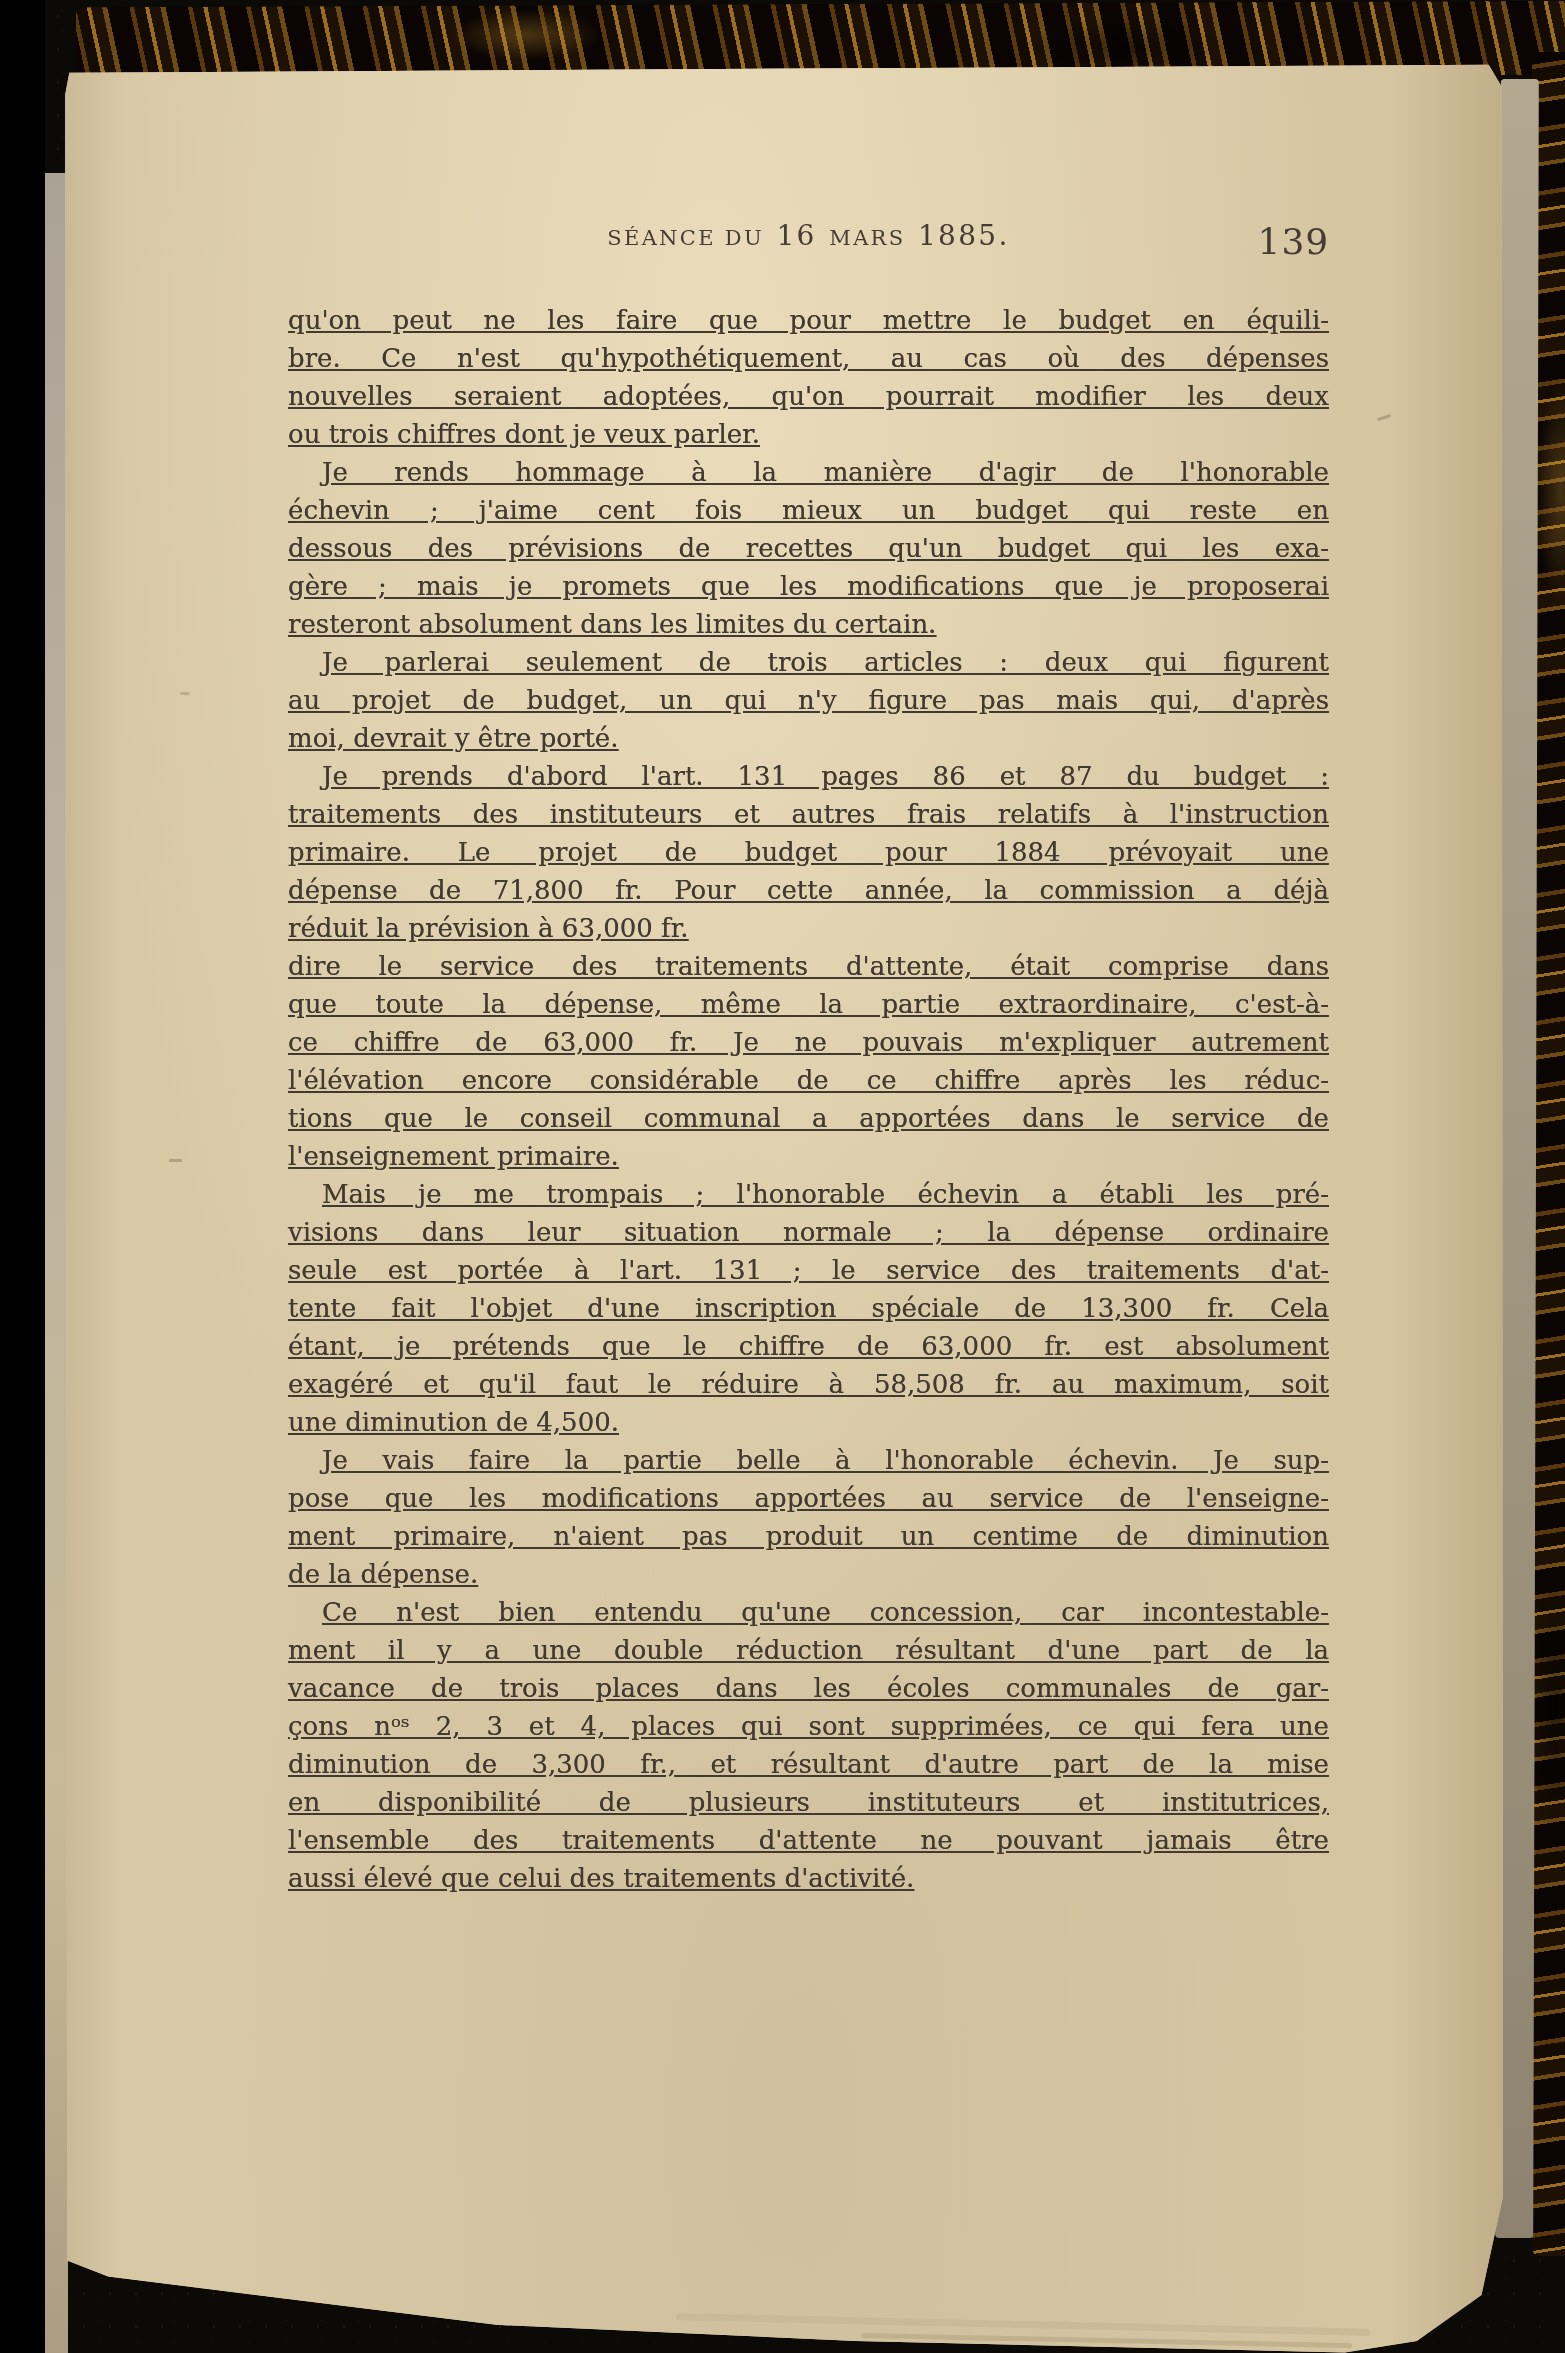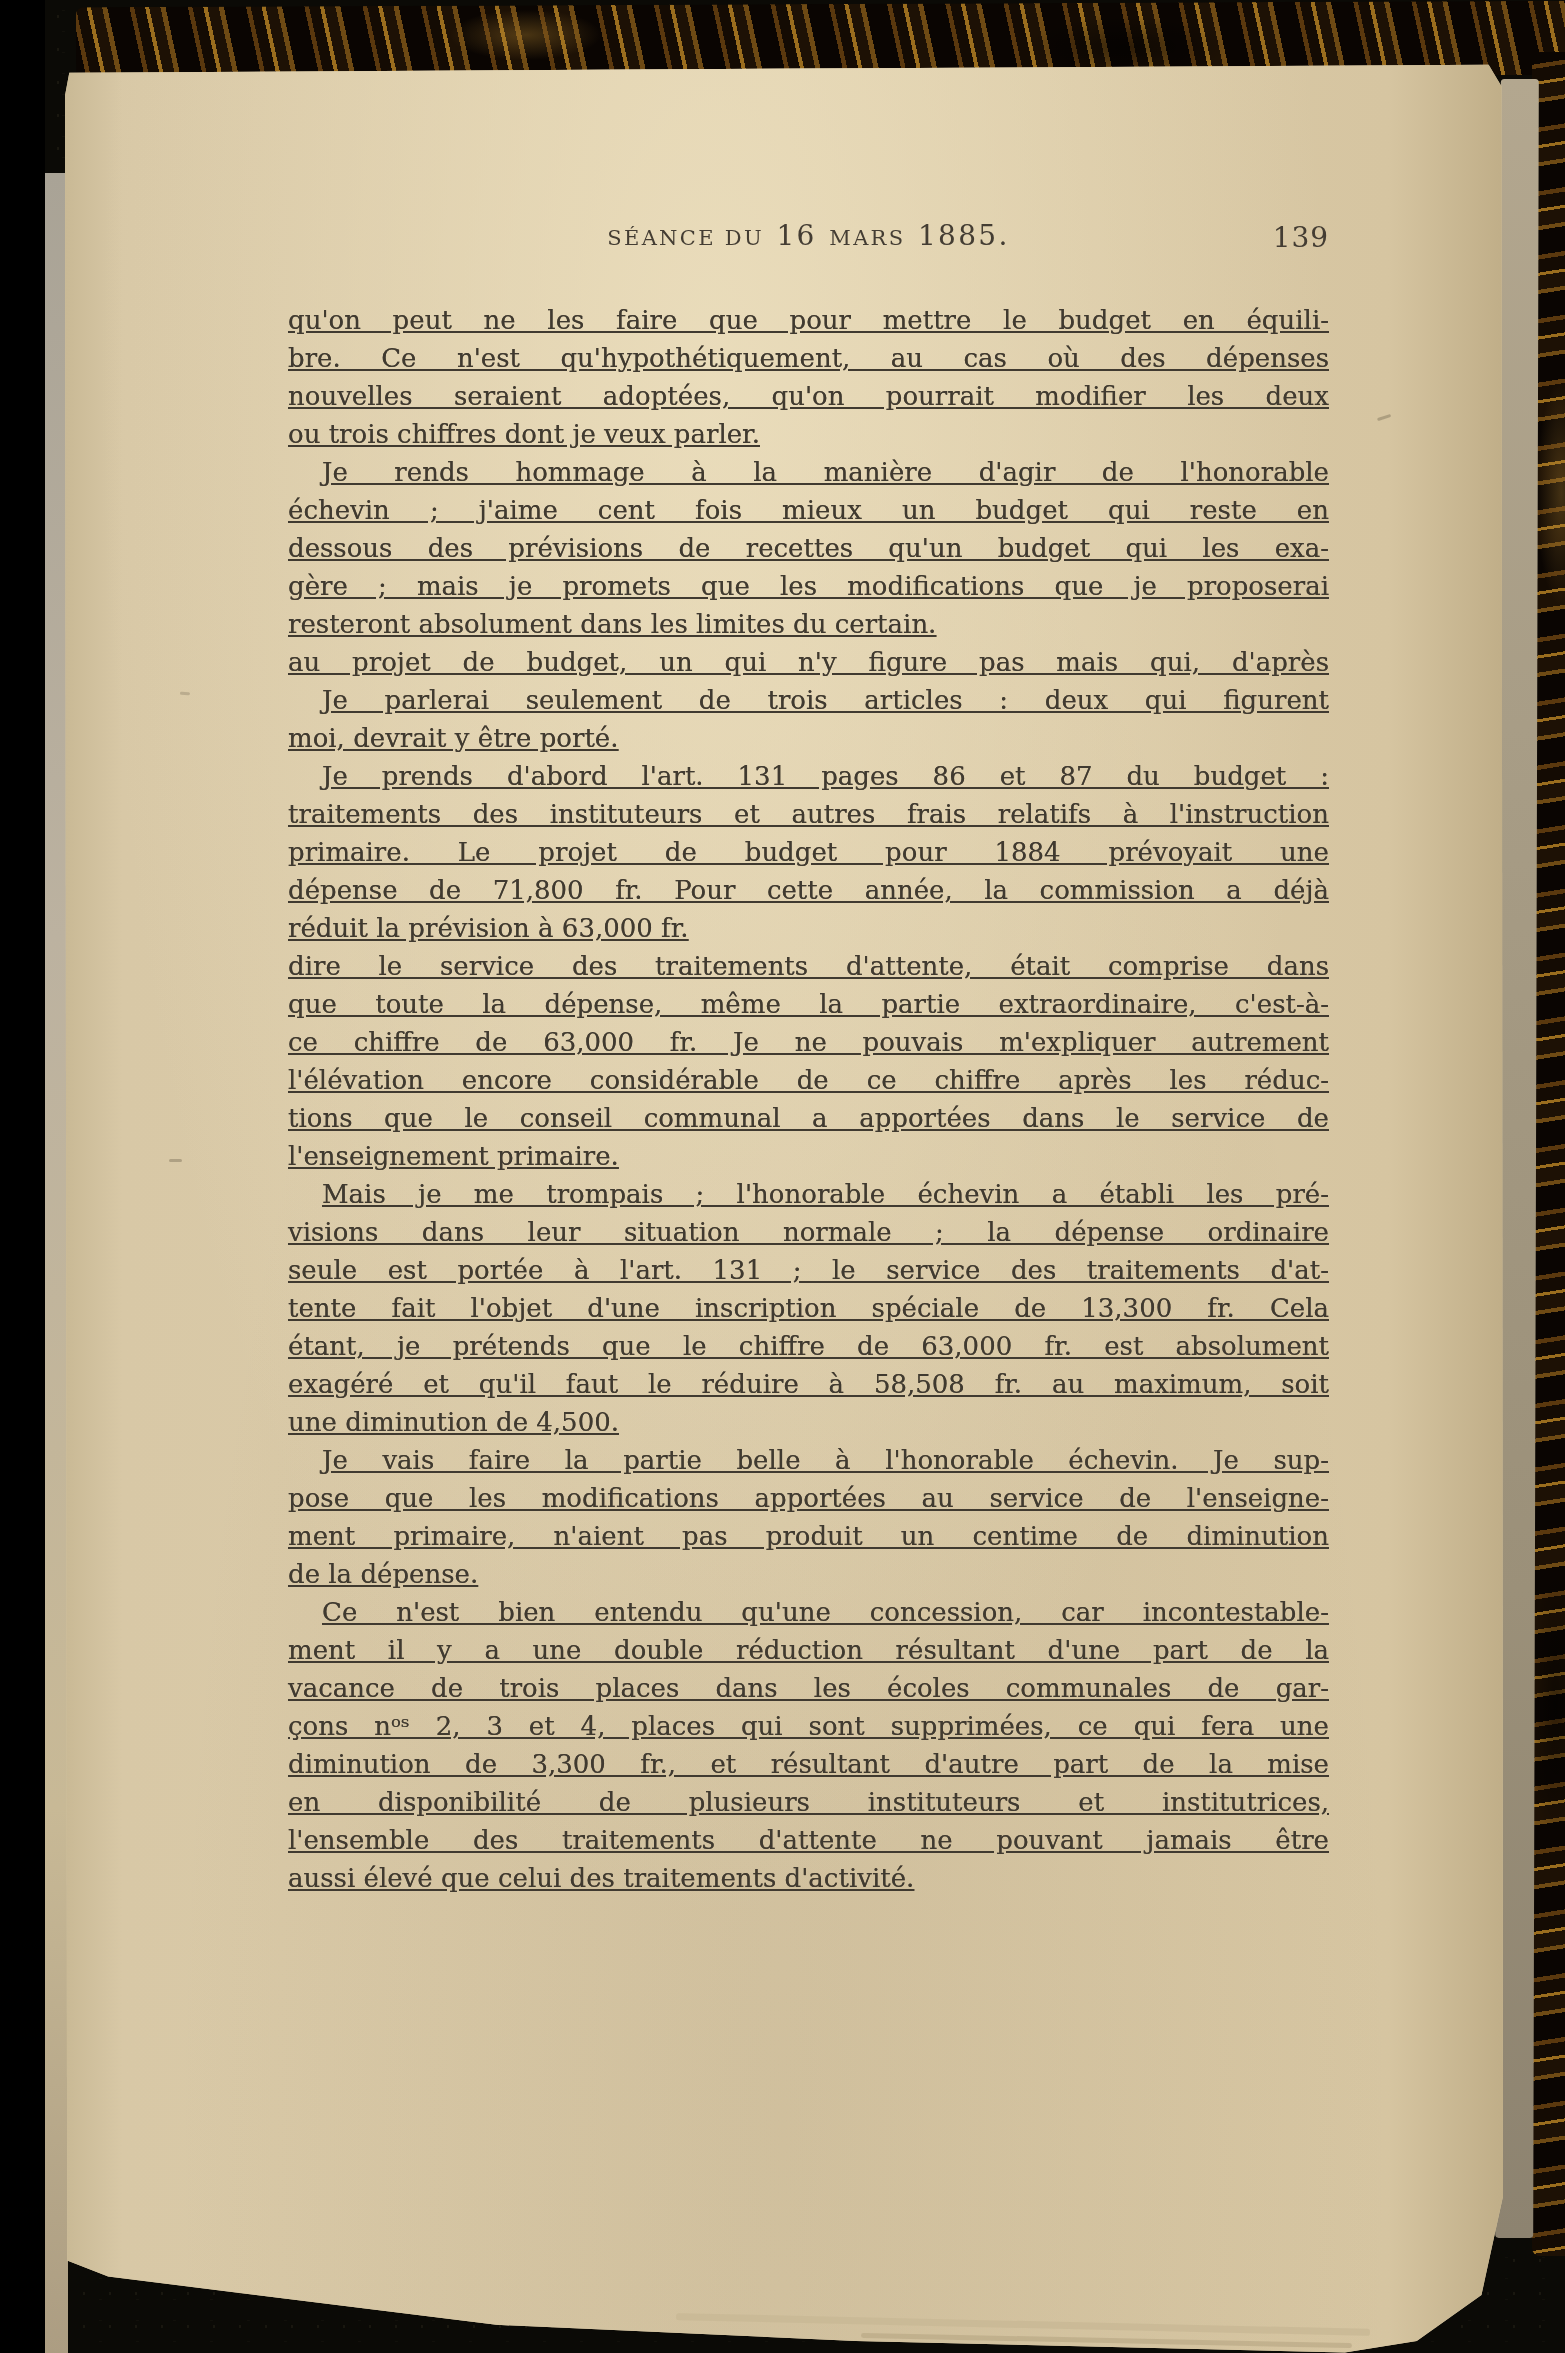--- a/index.html
+++ b/index.html
@@ -63,21 +63,21 @@
   .sliver{position:absolute;background:#c9b995;border-radius:2.7px;}
   #sliver-1{left:631px;top:2321px;width:694px;height:7.2px;transform:rotate(1.3deg);opacity:.85;}
   #sliver-2{left:816px;top:2338px;width:491px;height:4.5px;transform:rotate(1.2deg);opacity:.6;background:#b6a582;}
   
   #header-row{position:absolute;left:223px;top:160px;width:1041px;height:41px;}
   #header-title{position:absolute;left:0;width:100%;text-align:center;white-space:nowrap;
     color:#443d33;letter-spacing:2.3px;}
   #header-title .hw{font-size:21px;}
   #header-title .hn{font-size:28px;}
   #header-title span{margin:0 6.3px;}
-  #page-num{position:absolute;right:0;top:1.8px;font-size:28px;color:#443d33;letter-spacing:0.9px;}
+  #page-num{position:absolute;right:0;top:1.8px;font-size:36px;color:#443d33;letter-spacing:0.9px;}
   
   #body-text{position:absolute;left:223px;top:242px;width:1041px;color:#403a30;
     text-shadow:0 0 0.6px rgba(64,56,44,.75);}
   .para{margin:0;text-decoration:underline;}
   .ln{font-size:26px;line-height:38px;height:38px;white-space:normal;
     text-align:justify;text-align-last:justify;overflow:visible;}
   .ln.last{text-align-last:left;}
   .ln.ind{text-indent:34px;}
   
   .mark{position:absolute;background:#8d7f66;opacity:.55;border-radius:1.8px;}
@@ -108,22 +108,22 @@
           <div class="ln last">ou trois chiffres dont je veux parler.</div>
         </div>
         <div class="para">
           <div class="ln ind">Je rends hommage à la manière d'agir de l'honorable</div>
           <div class="ln">échevin ; j'aime cent fois mieux un budget qui reste en</div>
           <div class="ln">dessous des prévisions de recettes qu'un budget qui les exa-</div>
           <div class="ln">gère ; mais je promets que les modifications que je proposerai</div>
           <div class="ln last">resteront absolument dans les limites du certain.</div>
         </div>
         <div class="para">
+          <div class="ln ind">Je parlerai seulement de trois articles : deux qui figurent</div>
           <div class="ln">au projet de budget, un qui n'y figure pas mais qui, d'après</div>
-          <div class="ln ind">Je parlerai seulement de trois articles : deux qui figurent</div>
           <div class="ln last">moi, devrait y être porté.</div>
         </div>
         <div class="para">
           <div class="ln ind">Je prends d'abord l'art. 131 pages 86 et 87 du budget :</div>
           <div class="ln">traitements des instituteurs et autres frais relatifs à l'instruction</div>
           <div class="ln">primaire. Le projet de budget pour 1884 prévoyait une</div>
           <div class="ln">dépense de 71,800 fr. Pour cette année, la commission a déjà</div>
           <div class="ln last">réduit la prévision à 63,000 fr.</div>
         </div>
         <div class="para">

